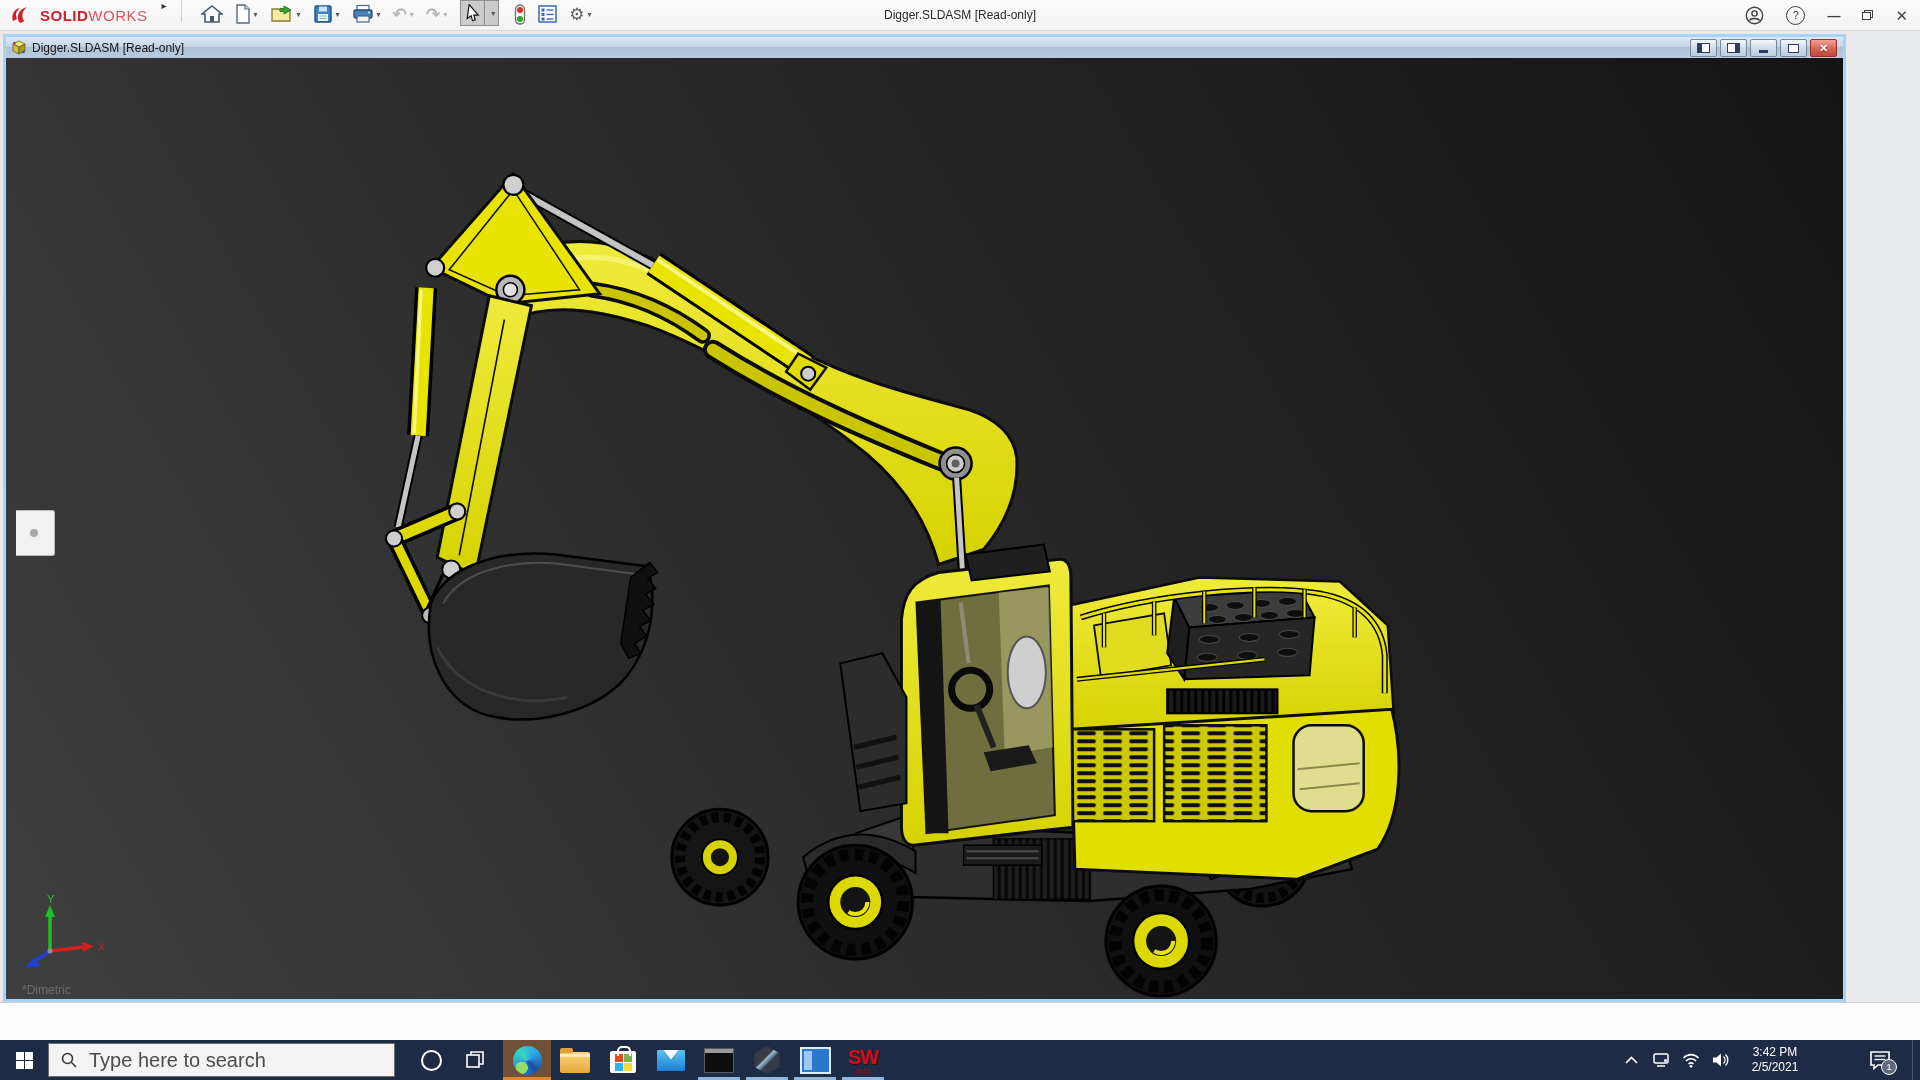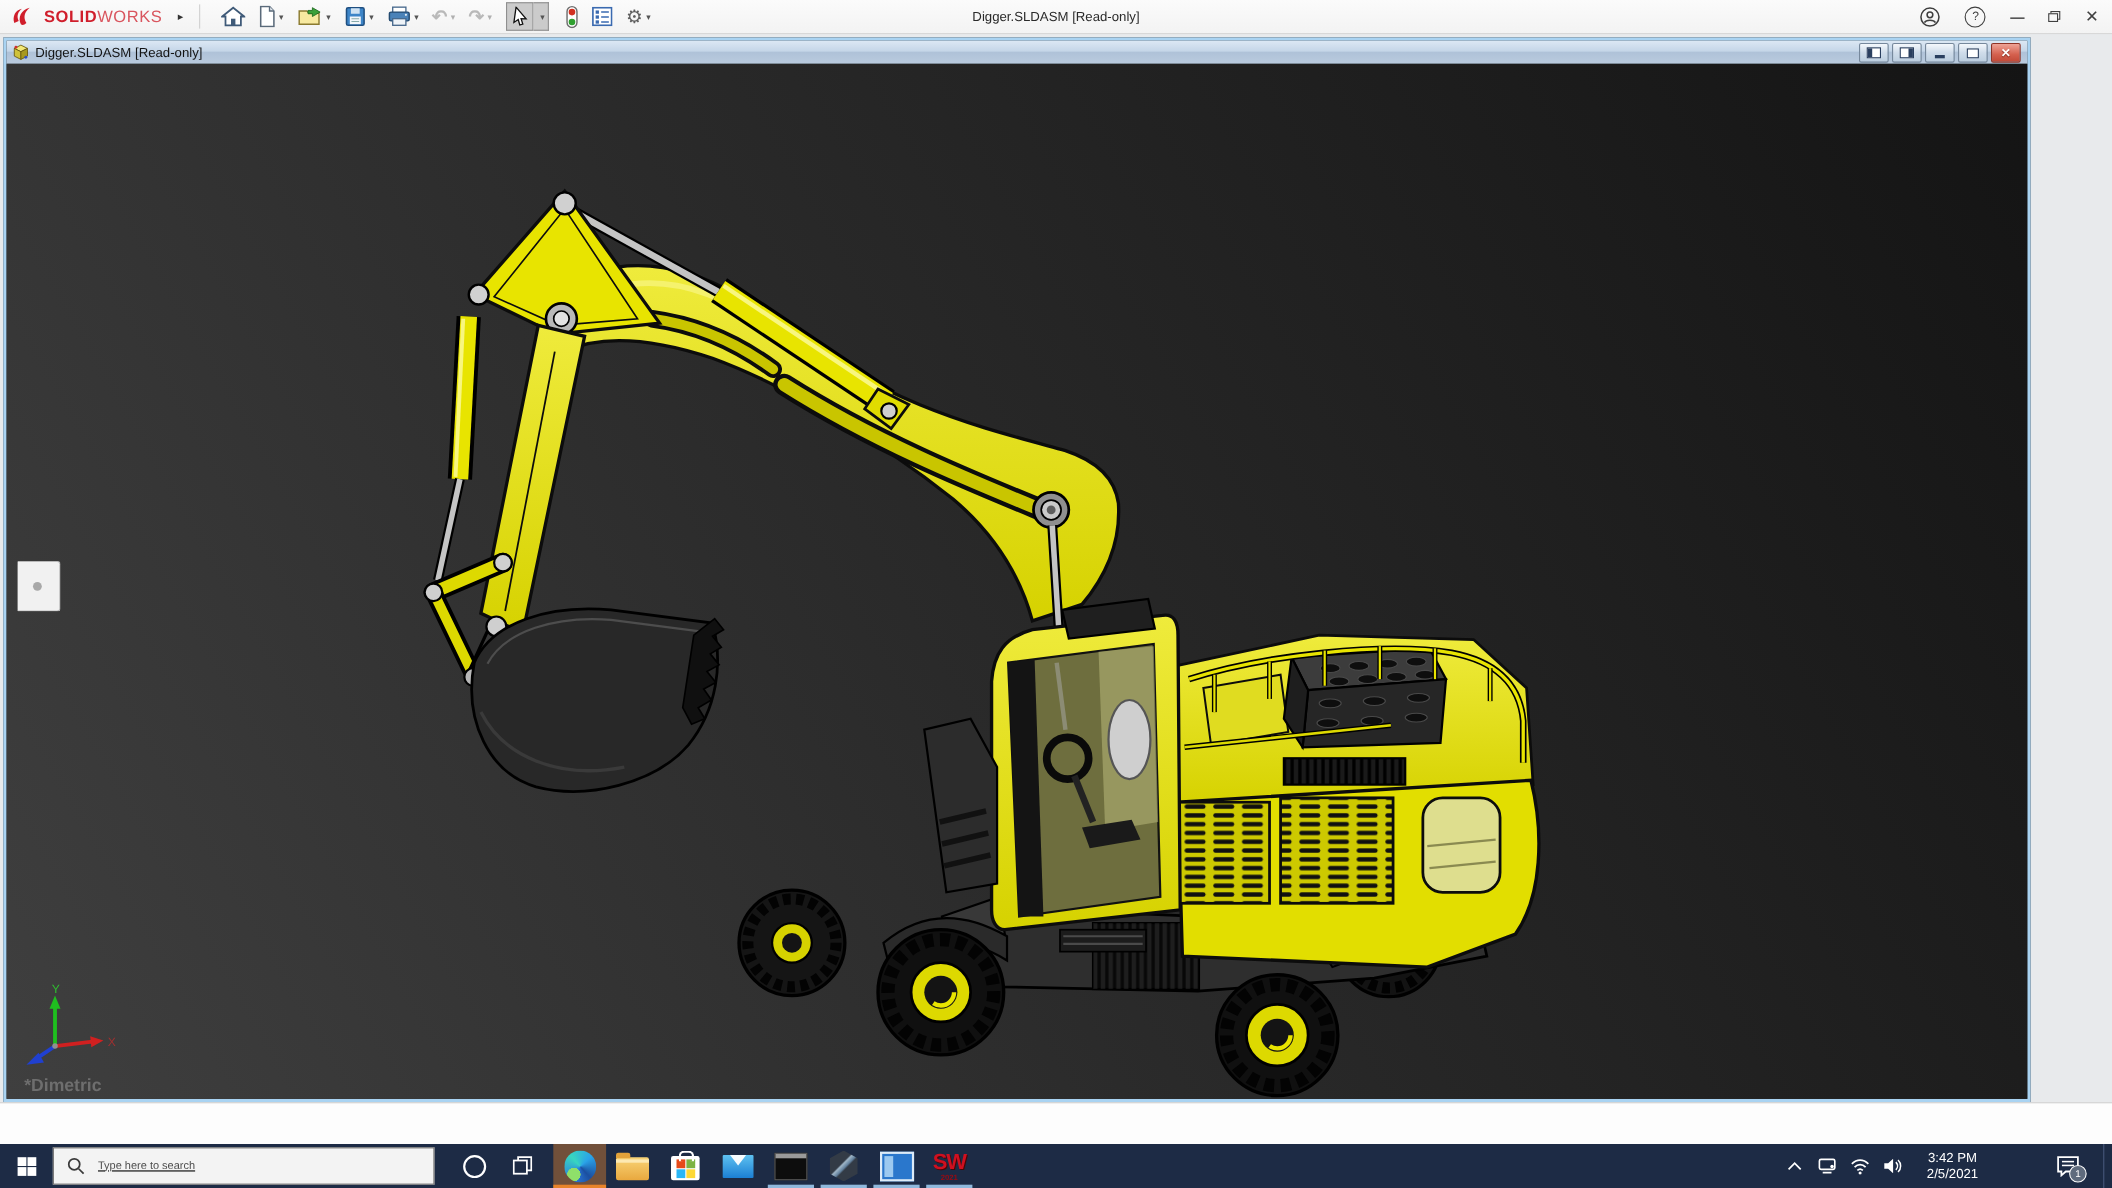--- a/index.html
+++ b/index.html
@@ -2,21 +2,21 @@
 <html><head>
 <meta charset="utf-8">
 <style>
   html,body{margin:0;padding:0;width:1920px;height:1080px;overflow:hidden;
     font-family:"Liberation Sans",sans-serif;-webkit-font-smoothing:antialiased;}
   .root{position:relative;width:1920px;height:1080px;background:#e8eaec;}
 
   
   .apptop{position:absolute;left:0;top:0;width:1920px;height:30px;
     background:linear-gradient(#fbfbfb,#f3f3f3);border-bottom:1px solid #d8d8d8;
-    display:flex;align-items:center;}
+    display:flex;}
   .brand{display:flex;align-items:center;margin-left:10px;}
   .swmark{width:26px;height:20px;margin-right:4px;}
   .brandtxt{font-size:15px;letter-spacing:.5px;color:#d01e2b;font-weight:bold;}
   .brandtxt .lite{font-weight:400;color:#d9555e;}
   .flyout{margin-left:14px;font-size:10px;color:#333;}
   .tsep{width:1px;height:22px;background:#d0d0d0;margin:0 10px 0 14px;}
   .tool{display:flex;align-items:center;height:28px;padding:0 3px;margin-left:6px;}
   .tool svg{display:block;}
   .chev{font-size:8px;color:#555;margin-left:3px;}
   .selbox{background:#cbcbcb;border:1px solid #8f8f8f;height:24px;display:flex;align-items:center;padding:0 4px;margin-left:10px;}
@@ -47,35 +47,35 @@
   .dbtn .minbar{width:9px;height:3px;background:#2a3f5f;margin-top:6px;}
   .dbtn .restbox{width:9px;height:7px;border:1px solid #2a3f5f;background:#fff;}
   .dbtn .x{color:#fff;font-size:11px;font-weight:bold;text-shadow:0 1px 1px #7a2015;}
 
   .viewport{position:absolute;left:0;top:21px;right:0;bottom:0;
     background:linear-gradient(60deg,#3f3f3f 0%,#2a2a2a 45%,#141414 100%);overflow:hidden;}
   .modelsvg{position:absolute;left:0;top:0;width:100%;height:100%;}
   .paneltab{position:absolute;left:10px;top:452px;width:38px;height:44px;background:#f1f1f1;
     border:1px solid #b8b8b8;border-left:none;border-radius:0 3px 3px 0;}
   .paneltab i{position:absolute;left:14px;top:18px;width:8px;height:8px;border-radius:50%;background:#a8a8a8;}
-  .vieworient{position:absolute;left:16px;bottom:2px;font-size:16px;font-weight:bold;color:#6e6e6e;}
+  .vieworient{position:absolute;left:16px;bottom:2px;font-size:12px;font-weight:normal;color:#6e6e6e;}
   .triad{position:absolute;left:14px;bottom:24px;}
 
   
   .statusstrip{position:absolute;left:0;top:1002px;width:1920px;height:38px;background:#fdfdfd;border-top:1px solid #cfcfcf;}
 
   
   .taskbar{position:absolute;left:0;top:1040px;width:1920px;height:40px;background:#1d2b45;display:flex;align-items:center;}
   .startbtn{width:48px;height:40px;display:flex;align-items:center;justify-content:center;}
   .winlogo{display:grid;grid-template-columns:8px 8px;grid-template-rows:8px 8px;gap:1px;}
   .winlogo i{background:#fff;}
   .searchbox{width:345px;height:32px;background:#f3f3f3;border:1px solid #6d6d6d;display:flex;align-items:center;}
   .searchbox svg{margin:0 10px 0 12px;}
-  .searchbox input{border:none;background:transparent;outline:none;font-size:10px;color:#000000;width:270px;
-    font-family:"Liberation Sans",sans-serif;text-decoration:underline;}
+  .searchbox input{border:none;background:transparent;outline:none;font-size:20px;color:#be185d;width:270px;
+    font-family:"Liberation Sans",sans-serif;}
   .searchbox input::placeholder{color:#4c4c4c;opacity:1;}
   .tbicon{width:44px;height:40px;display:flex;align-items:center;justify-content:center;position:relative;}
   .appslot{width:48px;height:40px;display:flex;align-items:center;justify-content:center;position:relative;}
   .appslot .runline{position:absolute;left:3px;right:3px;bottom:0;height:3px;background:#8fb8dc;}
   .appslot.edgeactive{background:rgba(232,131,42,.42);}
   .appslot.edgeactive .runline{background:#e8832a;left:0;right:0;}
   .edgeball{width:29px;height:29px;border-radius:50%;
     background:radial-gradient(circle at 30% 75%,#8fe06a 0 20%,rgba(0,0,0,0) 21%),
                conic-gradient(from 210deg,#2b7de0,#38d6c0 30%,#2aa3e8 55%,#1b4fa0 80%,#2b7de0);}
   .folder{width:30px;height:21px;background:linear-gradient(#f8d477,#e9a83e);border-radius:2px;position:relative;margin-top:5px;}

